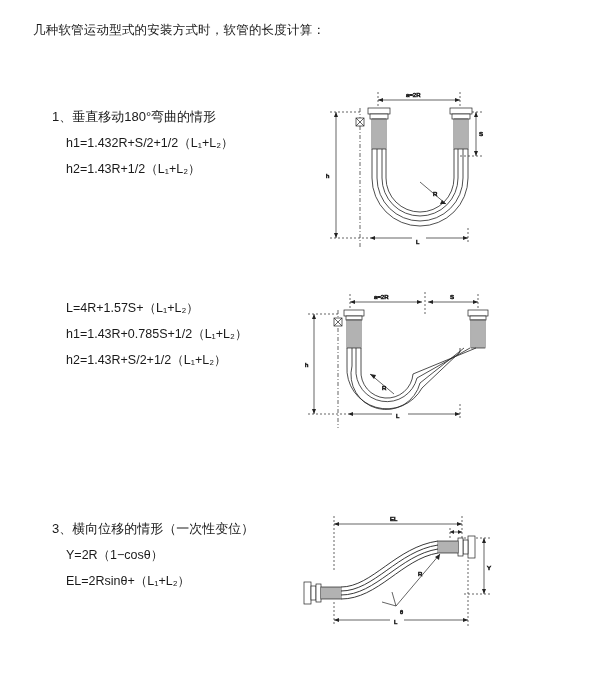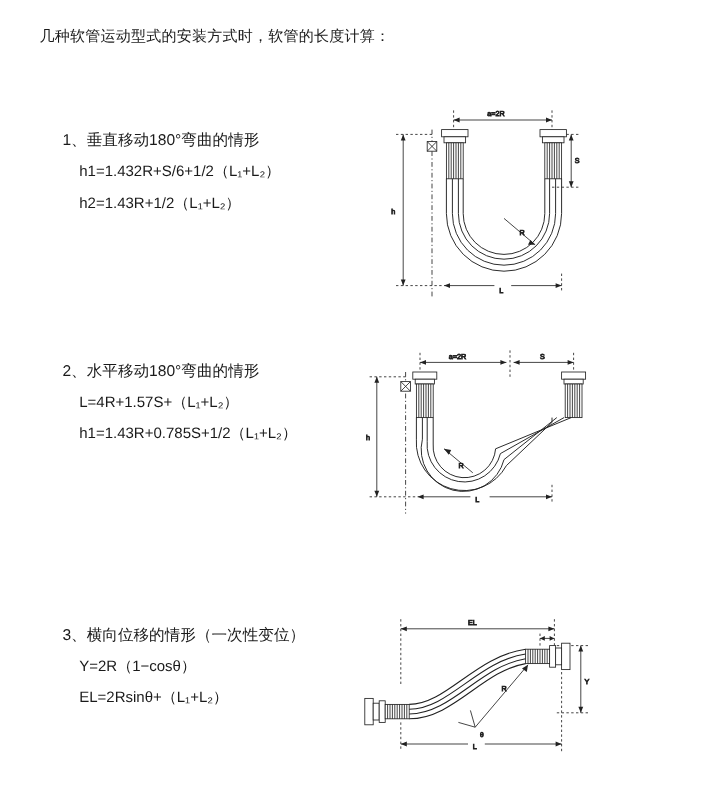--- a/index.html
+++ b/index.html
@@ -68,21 +68,21 @@
 </head>
 <body>
 
 <div class="page">
 
   <div class="doc-title">几种软管运动型式的安装方式时，软管的长度计算：</div>
 
   <div class="section sec1">
     <div class="text-col">
       <div class="sec-head">1、垂直移动180°弯曲的情形</div>
-      <div class="formula">h1=1.432R+S/6+1/2（L₁+L₂）</div>
+      <div class="formula">h1=1.432R+S/2+1/2（L₁+L₂）</div>
       <div class="formula">h2=1.43R+1/2（L₁+L₂）</div>
     </div>
 
     <div class="fig fig1">
       <svg width="190" height="190" viewBox="0 0 190 190">
         <g stroke="#222" fill="none" stroke-width="0.7">
 
           <line x1="78" y1="22" x2="160" y2="22"></line>
           <path d="M78 22 l5 -2 l0 4 z" fill="#222" stroke="none"></path>
           <path d="M160 22 l-5 -2 l0 4 z" fill="#222" stroke="none"></path>
@@ -145,23 +145,23 @@
           <rect x="56" y="40" width="8" height="8" fill="#fff"></rect>
           <line x1="56" y1="40" x2="64" y2="48"></line>
           <line x1="64" y1="40" x2="56" y2="48"></line>
         </g>
       </svg>
     </div>
   </div>
 
   <div class="section sec2">
     <div class="text-col">
-      <div class="sec-head">2、水平移动180°弯曲的情形</div>
       <div class="formula">L=4R+1.57S+（L₁+L₂）</div>
       <div class="formula">h1=1.43R+0.785S+1/2（L₁+L₂）</div>
+      <div class="formula">h2=1.43R+S/2+1/2（L₁+L₂）</div>
     </div>
 
     <div class="fig fig2">
       <svg width="200" height="170" viewBox="0 0 200 170">
         <g stroke="#222" fill="none" stroke-width="0.7">
 
           <line x1="50" y1="20" x2="122" y2="20"></line>
           <path d="M50 20 l5 -2 l0 4 z" fill="#222" stroke="none"></path>
           <path d="M122 20 l-5 -2 l0 4 z" fill="#222" stroke="none"></path>
           <text class="dim-txt" x="74" y="17">a=2R</text>

